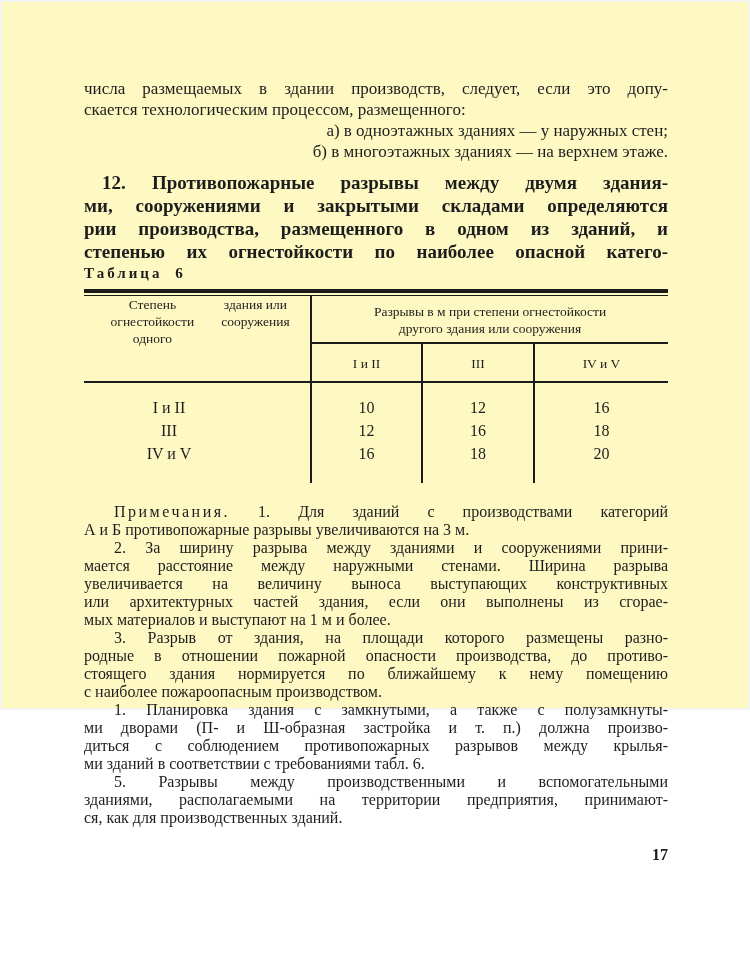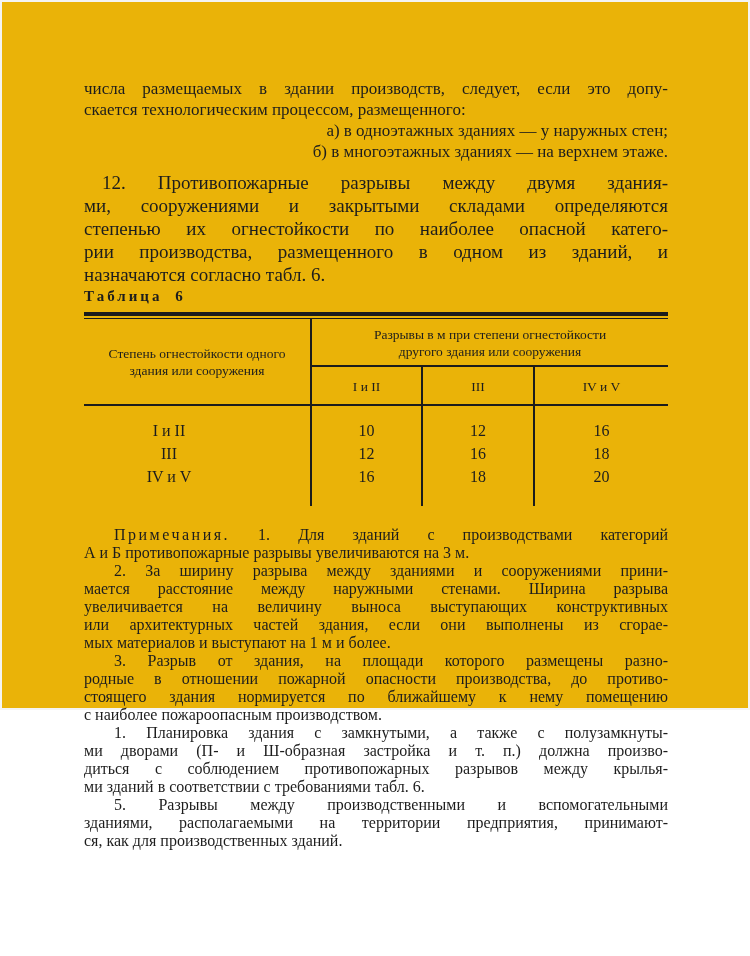--- a/index.html
+++ b/index.html
@@ -6,51 +6,51 @@
   html,body { margin:0; padding:0; }
   body {
     width:750px; height:956px;
     background:#ffffff;
     font-family:"Liberation Serif","DejaVu Serif",serif;
   }
   .page {
     position:relative;
     width:750px; height:710px;
     box-sizing:border-box;
-    background:#eab308;
+    background:#fef9c3;
     box-shadow: inset 0 0 0 2px #f4f4f2;
     padding:78px 82px 0 84px;
     color:#1d1d1d;
   }
   .ln { text-align:left; white-space:normal; }
   .ln.j { text-align:justify; text-align-last:justify; }
   .intro { font-size:17px; line-height:21px; }
   .intro .ind { padding-left:22px;text-align:right; }
-  .para12 { margin-top:9px; font-size:19px; line-height:23px; }
+  .para12 { margin-top:9px; font-size:19px; line-height:23px;font-weight:bold; }
   .para12 .ind { padding-left:18px; }
   .table-label {
     margin-top:1px;
     font-size:15px; font-weight:bold;
     letter-spacing:3px; word-spacing:6px;
     height:18px; line-height:18px;
   }
   .tbl { margin-top:7px; }
   .rule-a { height:4px; background:#1c1c1c; }
   .rule-b { height:1px; background:#1c1c1c; margin-top:2px; }
   .tgrid {
     display:grid;
     grid-template-columns:228px 111px 112px 133px;
     font-size:13.5px; line-height:17px;
   }
   .tcell { box-sizing:border-box; }
   .br { border-right:2px solid #1c1c1c; }
   .bb { border-bottom:2px solid #1c1c1c; }
   .stub-header {
     grid-row:1 / 3; grid-column:1;
-    display:flex; flex-direction:column; justify-content:center;
+    display:flex; flex-direction:row; justify-content:center;
     text-align:center; padding:0 10px;
   }
   .span-header {
     grid-column:2 / 5;
     text-align:center;
     padding:7px 16px 5px;
   }
   .subhead {
     text-align:center;
     padding:11px 0 9px;
@@ -81,23 +81,22 @@
   <div class="intro">
       <div class="ln j">числа размещаемых в здании производств, следует, если это допу-</div>
       <div class="ln">скается технологическим процессом, размещенного:</div>
       <div class="ln ind">а) в одноэтажных зданиях — у наружных стен;</div>
       <div class="ln ind">б) в многоэтажных зданиях — на верхнем этаже.</div>
     </div>
 
   <div class="para12">
       <div class="ln j ind">12. Противопожарные разрывы между двумя здания-</div>
       <div class="ln j">ми, сооружениями и закрытыми складами определяются</div>
+      <div class="ln j">рии производства, размещенного в одном из зданий, и</div>
       <div class="ln j">степенью их огнестойкости по наиболее опасной катего-</div>
-      <div class="ln j">рии производства, размещенного в одном из зданий, и</div>
-      <div class="ln">назначаются согласно табл. 6.</div>
     </div>
 
   <div class="table-label">Таблица 6</div>
 
   <div class="tbl">
     <div class="rule-a"></div>
     <div class="rule-b"></div>
     <div class="tgrid">
 
       <div class="tcell stub-header br bb">
@@ -155,14 +154,15 @@
       <div class="ln">с наиболее пожароопасным производством.</div>
       <div class="ln j ind">1. Планировка здания с замкнутыми, а также с полузамкнуты-</div>
       <div class="ln j">ми дворами (П- и Ш-образная застройка и т. п.) должна произво-</div>
       <div class="ln j">диться с соблюдением противопожарных разрывов между крылья-</div>
       <div class="ln">ми зданий в соответствии с требованиями табл. 6.</div>
       <div class="ln j ind">5. Разрывы между производственными и вспомогательными</div>
       <div class="ln j">зданиями, располагаемыми на территории предприятия, принимают-</div>
       <div class="ln">ся, как для производственных зданий.</div>
     </div>
 
+  <div class="page-number">17</div>
 
 </div>
 
 </body></html>

